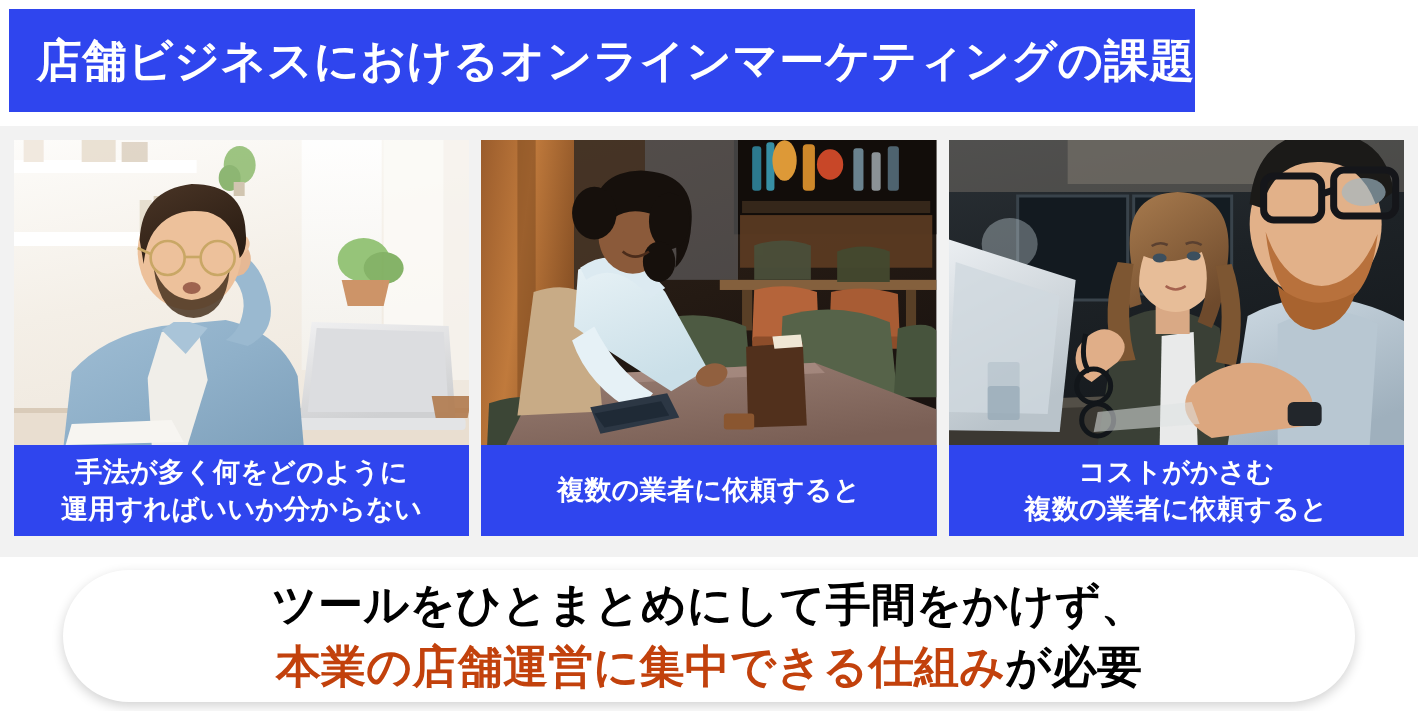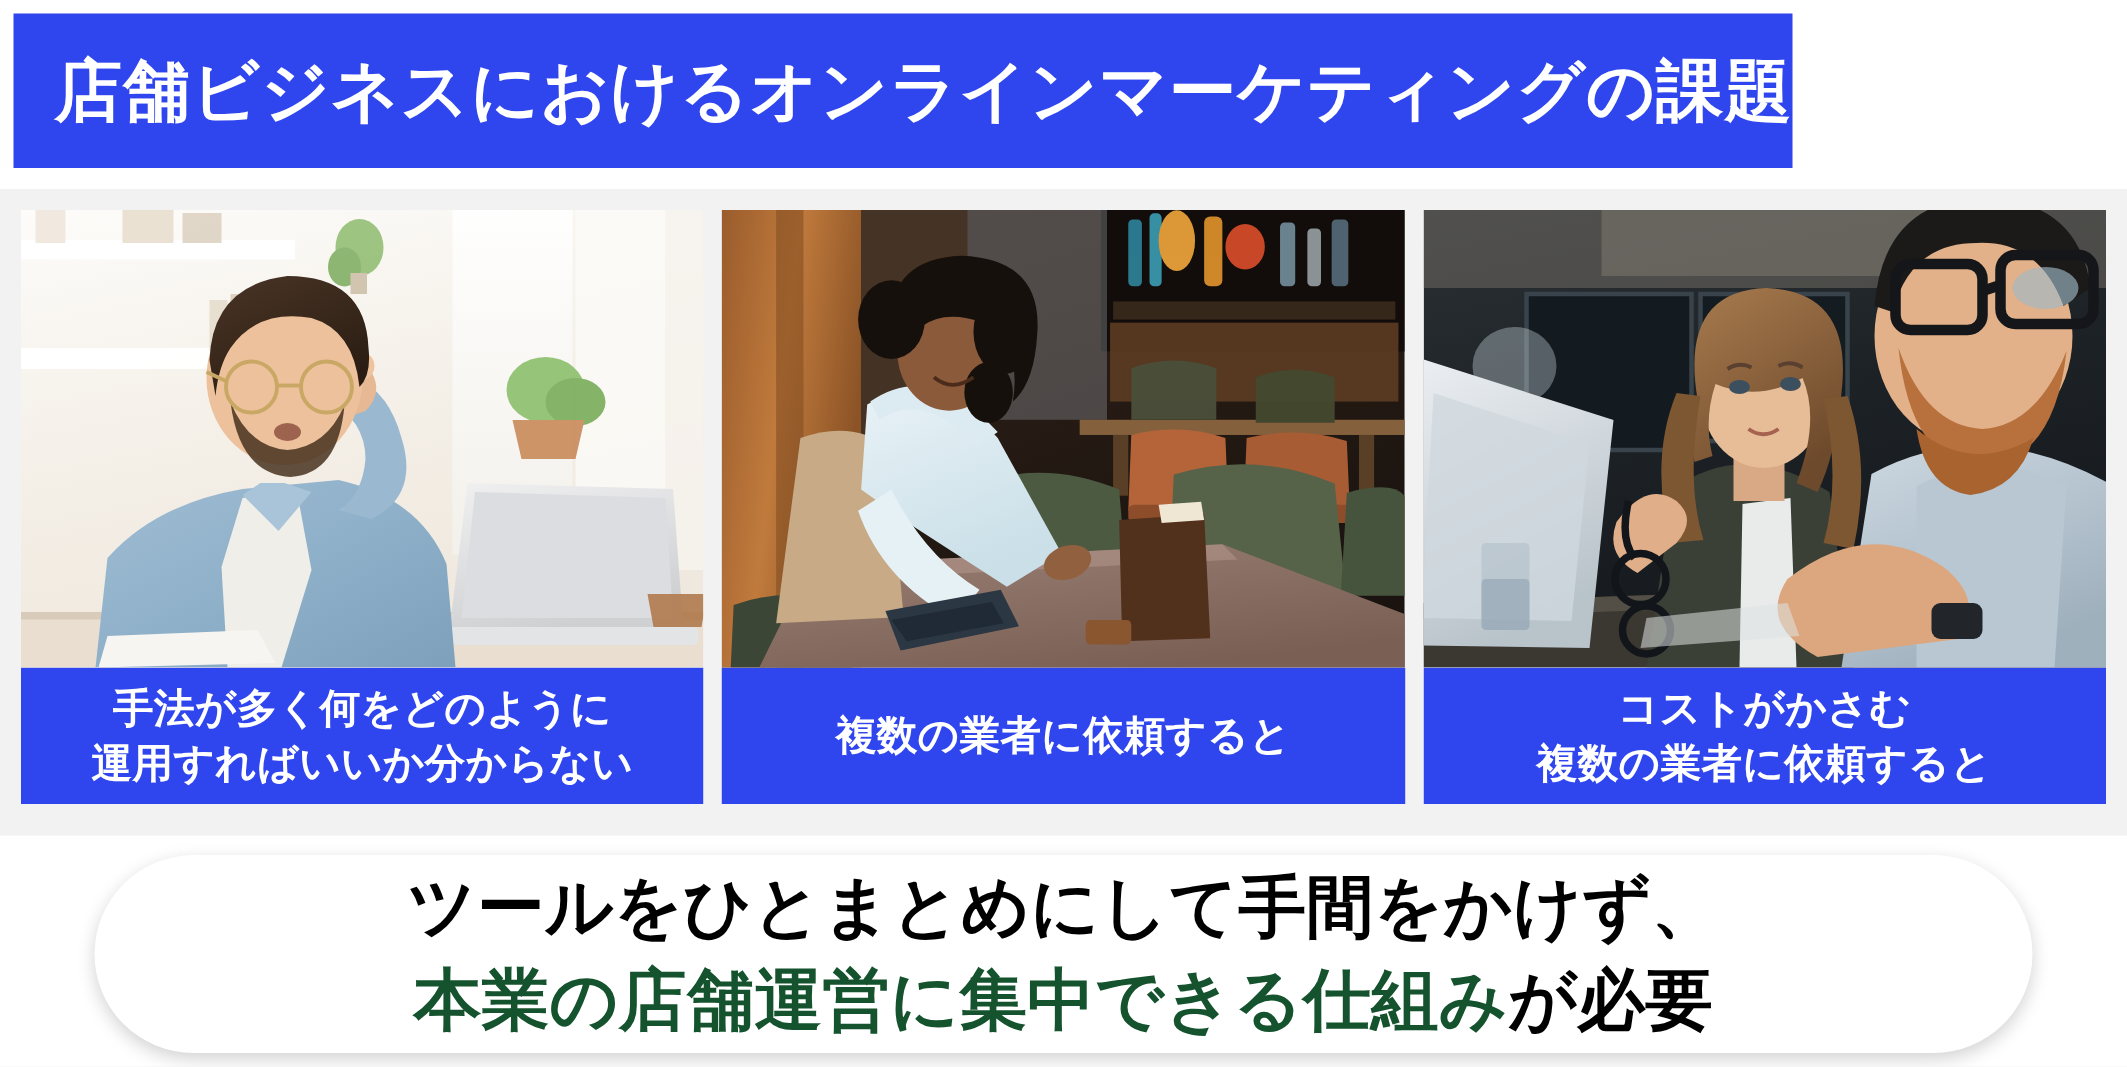--- a/index.html
+++ b/index.html
@@ -111,21 +111,21 @@
   }
   .callout-line {
     font-size: 45px;
     font-weight: 700;
     color: #000000;
     line-height: 1.38;
     white-space: nowrap;
     letter-spacing: 0.2px;
   }
   .callout-red {
-    color: #14532d;
+    color: #c2410c;
   }
 </style>
 </head>
 <body>
 
 <div class="header-banner">
   <div class="header-title">店舗ビジネスにおけるオンラインマーケティングの課題</div>
 </div>
 
 <div class="stage">

